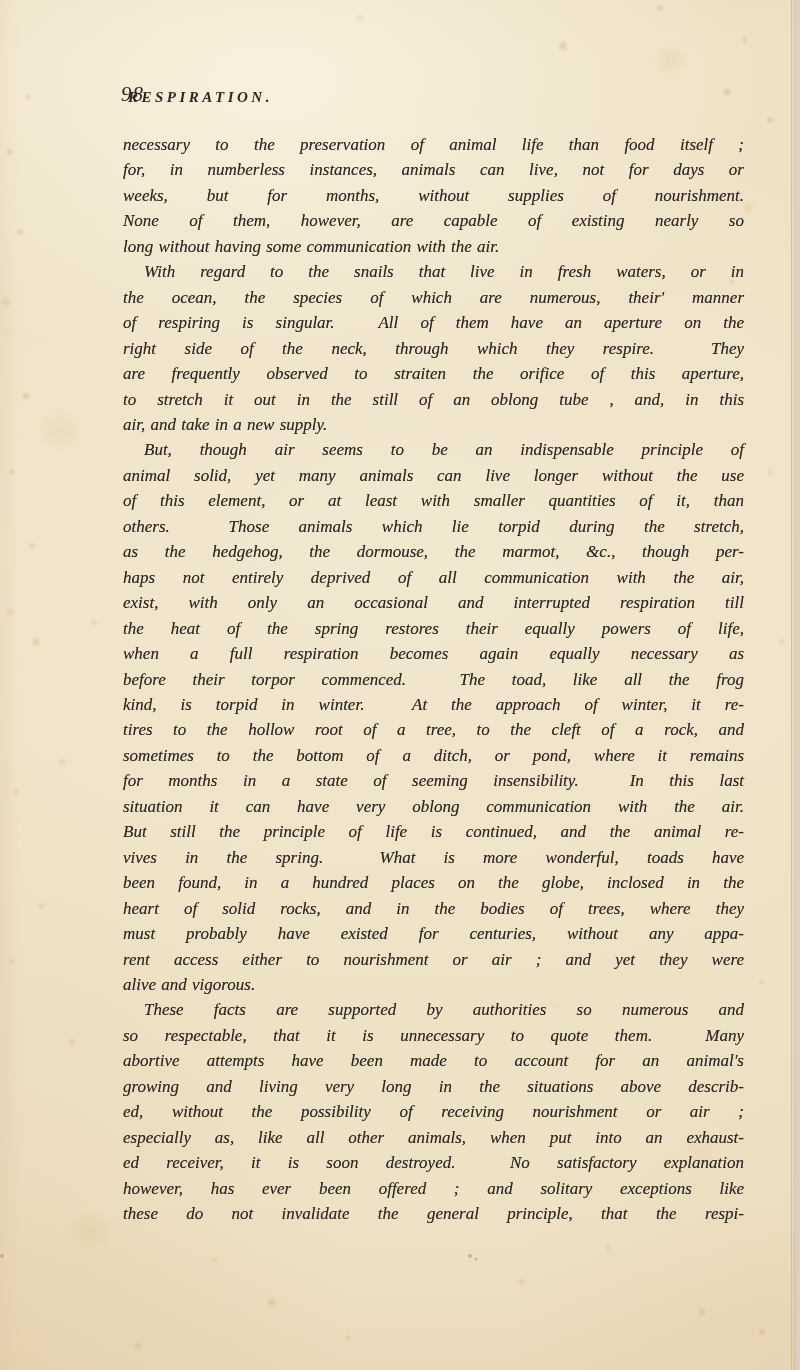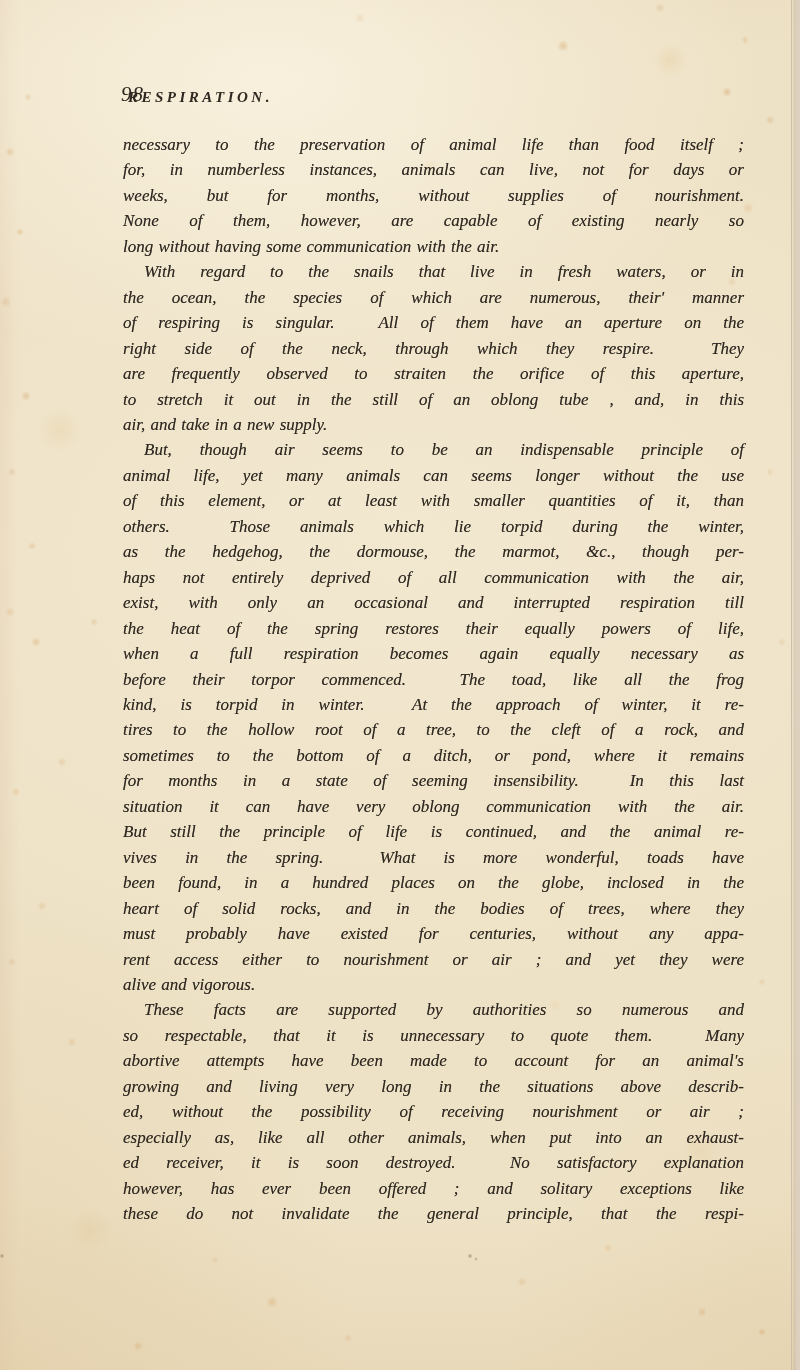--- a/index.html
+++ b/index.html
@@ -122,23 +122,23 @@
         <div class="line indent">With regard to the snails that live in fresh waters, or in</div>
         <div class="line">the ocean, the species of which are numerous, their' manner</div>
         <div class="line">of respiring is singular.  All of them have an aperture on the</div>
         <div class="line">right side of the neck, through which they respire.  They</div>
         <div class="line">are frequently observed to straiten the orifice of this aperture,</div>
         <div class="line">to stretch it out in the still of an oblong tube , and, in this</div>
         <div class="line end">air, and take in a new supply.</div>
       </div>
       <div>
         <div class="line indent">But, though air seems to be an indispensable principle of</div>
-        <div class="line">animal life, yet many animals can seems longer without the use</div>
+        <div class="line">animal solid, yet many animals can live longer without the use</div>
         <div class="line">of this element, or at least with smaller quantities of it, than</div>
-        <div class="line">others.  Those animals which lie torpid during the winter,</div>
+        <div class="line">others.  Those animals which lie torpid during the stretch,</div>
         <div class="line">as the hedgehog, the dormouse, the marmot, &amp;c., though per-</div>
         <div class="line">haps not entirely deprived of all communication with the air,</div>
         <div class="line">exist, with only an occasional and interrupted respiration till</div>
         <div class="line">the heat of the spring restores their equally powers of life,</div>
         <div class="line">when a full respiration becomes again equally necessary as</div>
         <div class="line">before their torpor commenced.  The toad, like all the frog</div>
         <div class="line">kind, is torpid in winter.  At the approach of winter, it re-</div>
         <div class="line">tires to the hollow root of a tree, to the cleft of a rock, and</div>
         <div class="line">sometimes to the bottom of a ditch, or pond, where it remains</div>
         <div class="line">for months in a state of seeming insensibility.  In this last</div>

